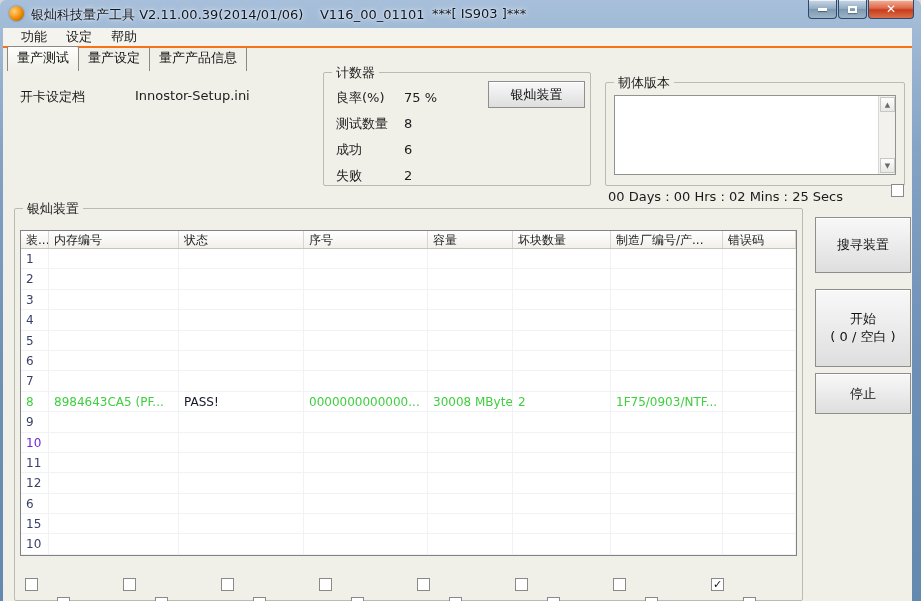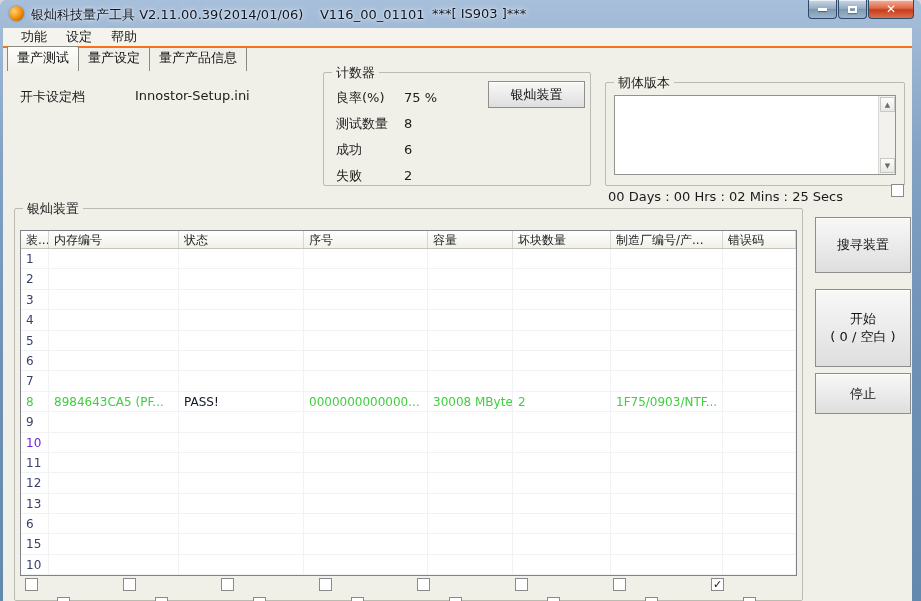--- a/index.html
+++ b/index.html
@@ -279,30 +279,20 @@
             <div class="td cell-no" style="width: 28px; color: rgb(58, 65, 104);">12</div>
             <div class="td cell-memory-id" style="width: 130px;"></div>
             <div class="td cell-status" style="width: 125px;"></div>
             <div class="td cell-serial" style="width: 124px;"></div>
             <div class="td cell-capacity" style="width: 85px;"></div>
             <div class="td cell-bad-blocks" style="width: 98px;"></div>
             <div class="td cell-vendor" style="width: 112px;"></div>
             <div class="td cell-error-code" style="width: 73px;"></div>
           </div>
           <div class="trow">
-            <div class="td cell-no" style="width: 28px; color: rgb(58, 65, 104);">13</div>
-            <div class="td cell-memory-id" style="width: 130px;"></div>
-            <div class="td cell-status" style="width: 125px;"></div>
-            <div class="td cell-serial" style="width: 124px;"></div>
-            <div class="td cell-capacity" style="width: 85px;"></div>
-            <div class="td cell-bad-blocks" style="width: 98px;"></div>
-            <div class="td cell-vendor" style="width: 112px;"></div>
-            <div class="td cell-error-code" style="width: 73px;"></div>
-          </div>
-          <div class="trow">
             <div class="td cell-no" style="width: 28px; color: rgb(58, 65, 104);">6</div>
             <div class="td cell-memory-id" style="width: 130px;"></div>
             <div class="td cell-status" style="width: 125px;"></div>
             <div class="td cell-serial" style="width: 124px;"></div>
             <div class="td cell-capacity" style="width: 85px;"></div>
             <div class="td cell-bad-blocks" style="width: 98px;"></div>
             <div class="td cell-vendor" style="width: 112px;"></div>
             <div class="td cell-error-code" style="width: 73px;"></div>
           </div>
           <div class="trow">

